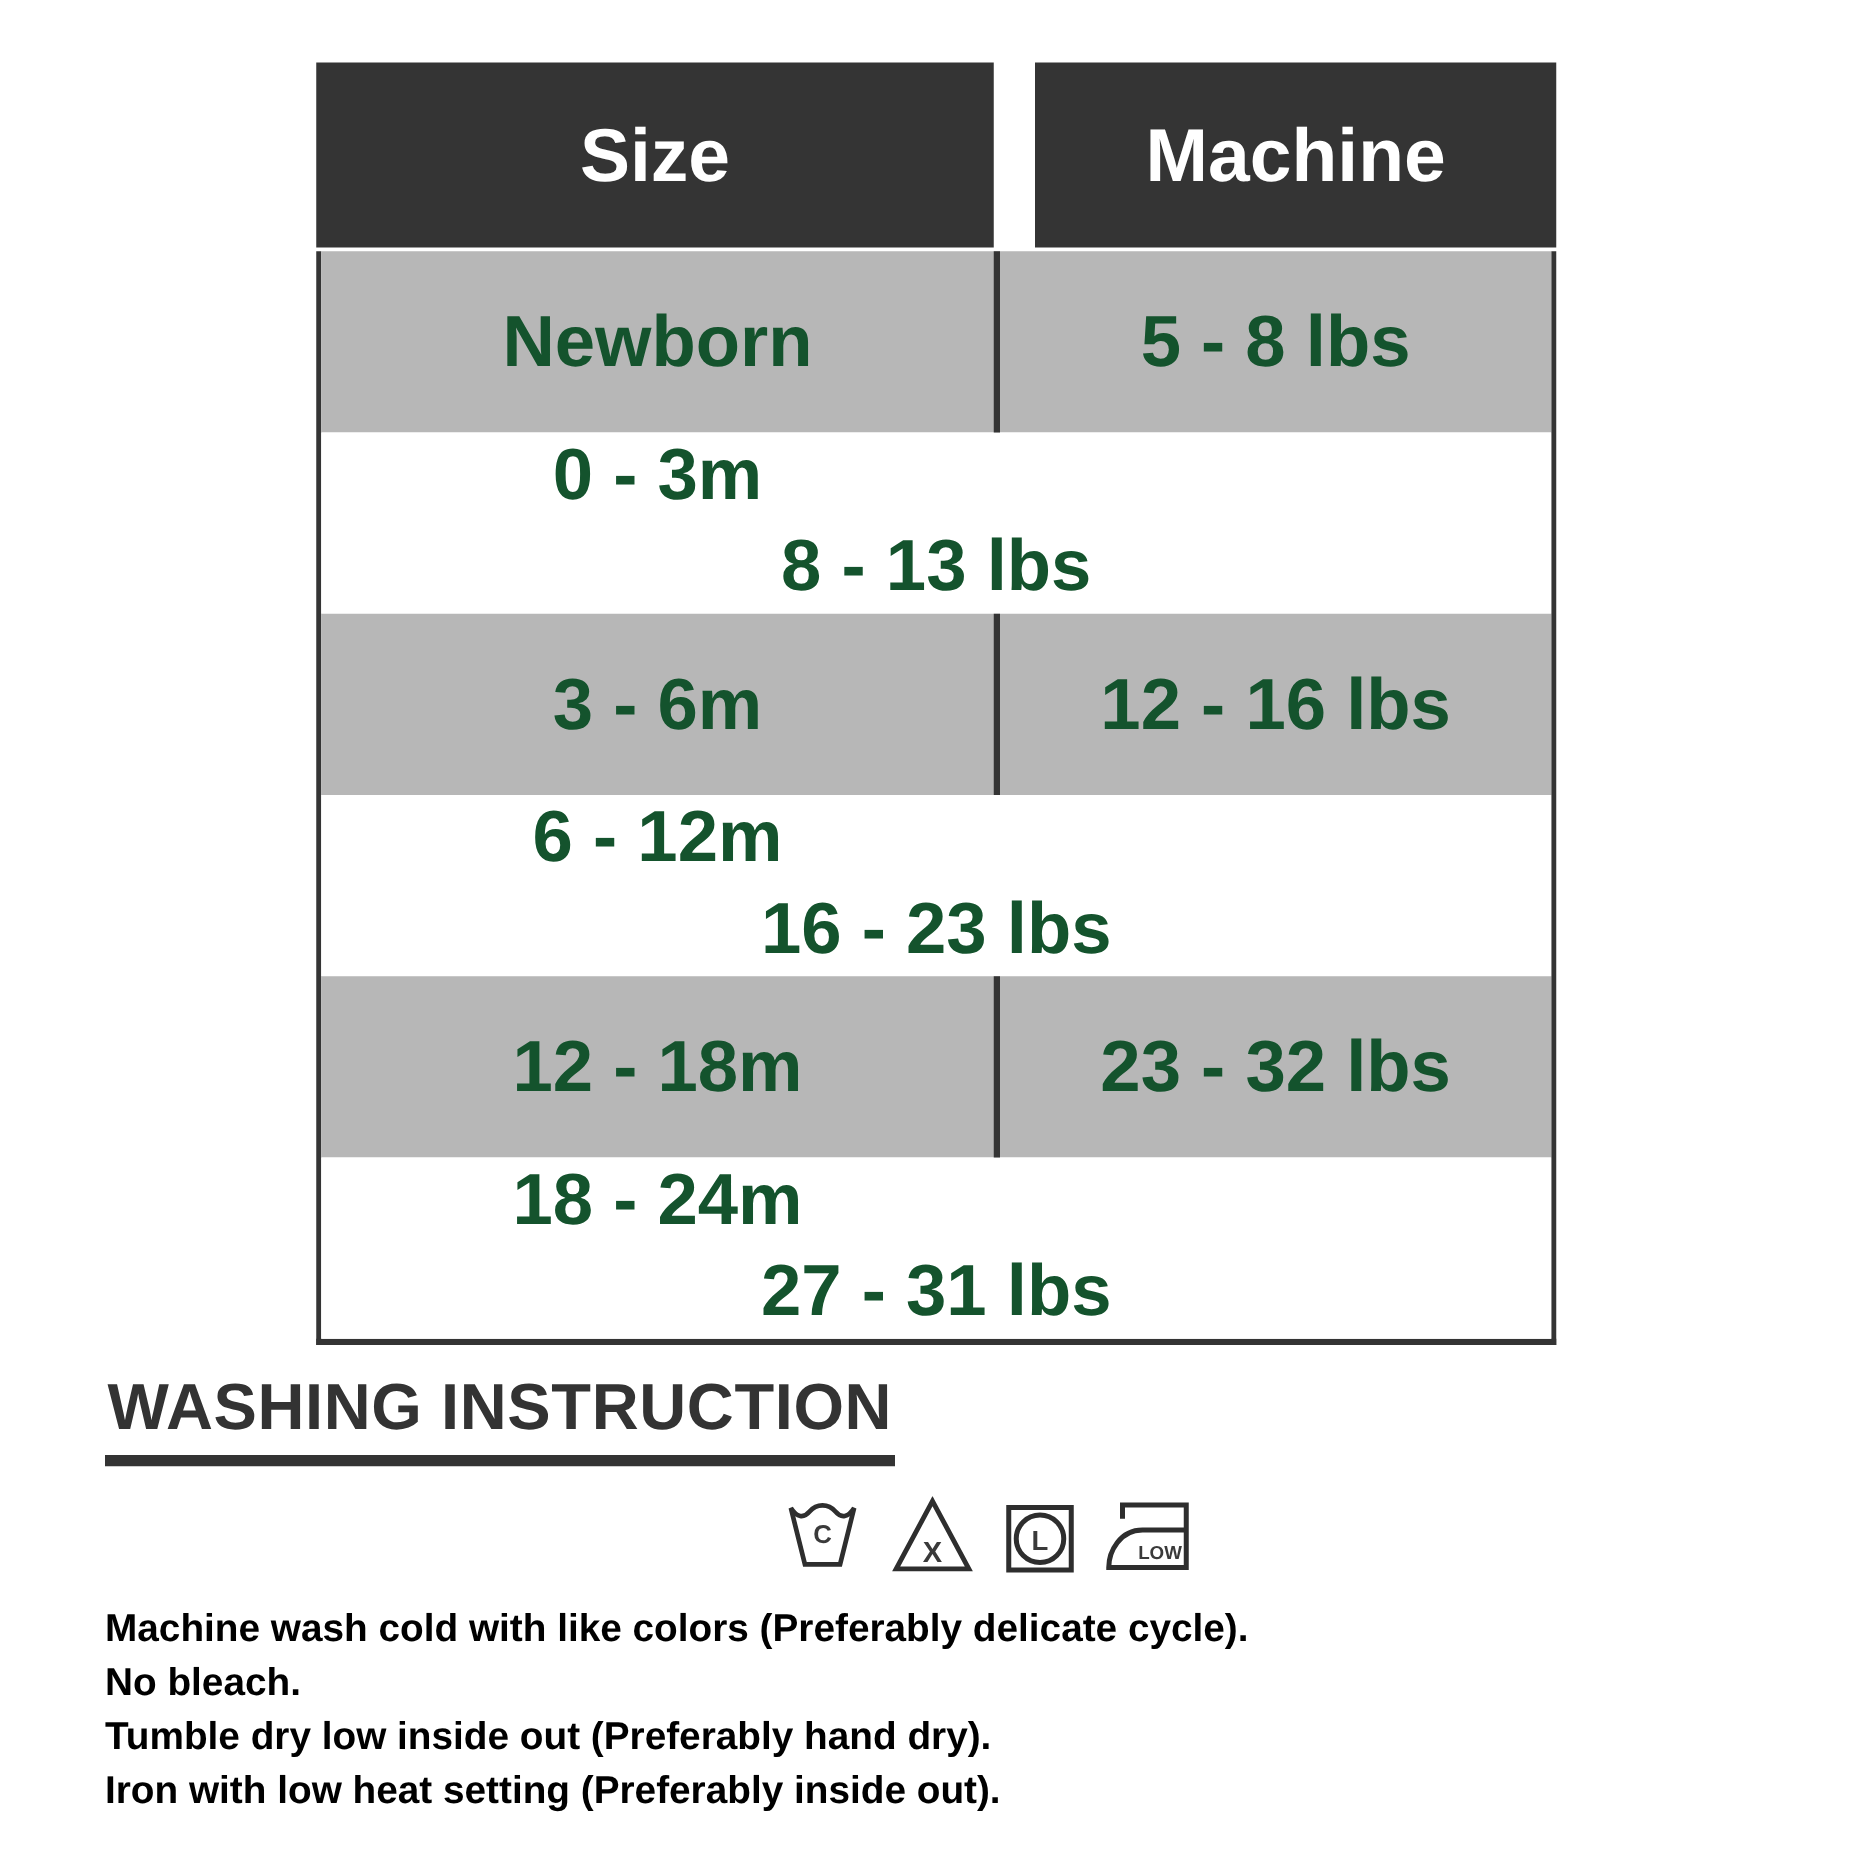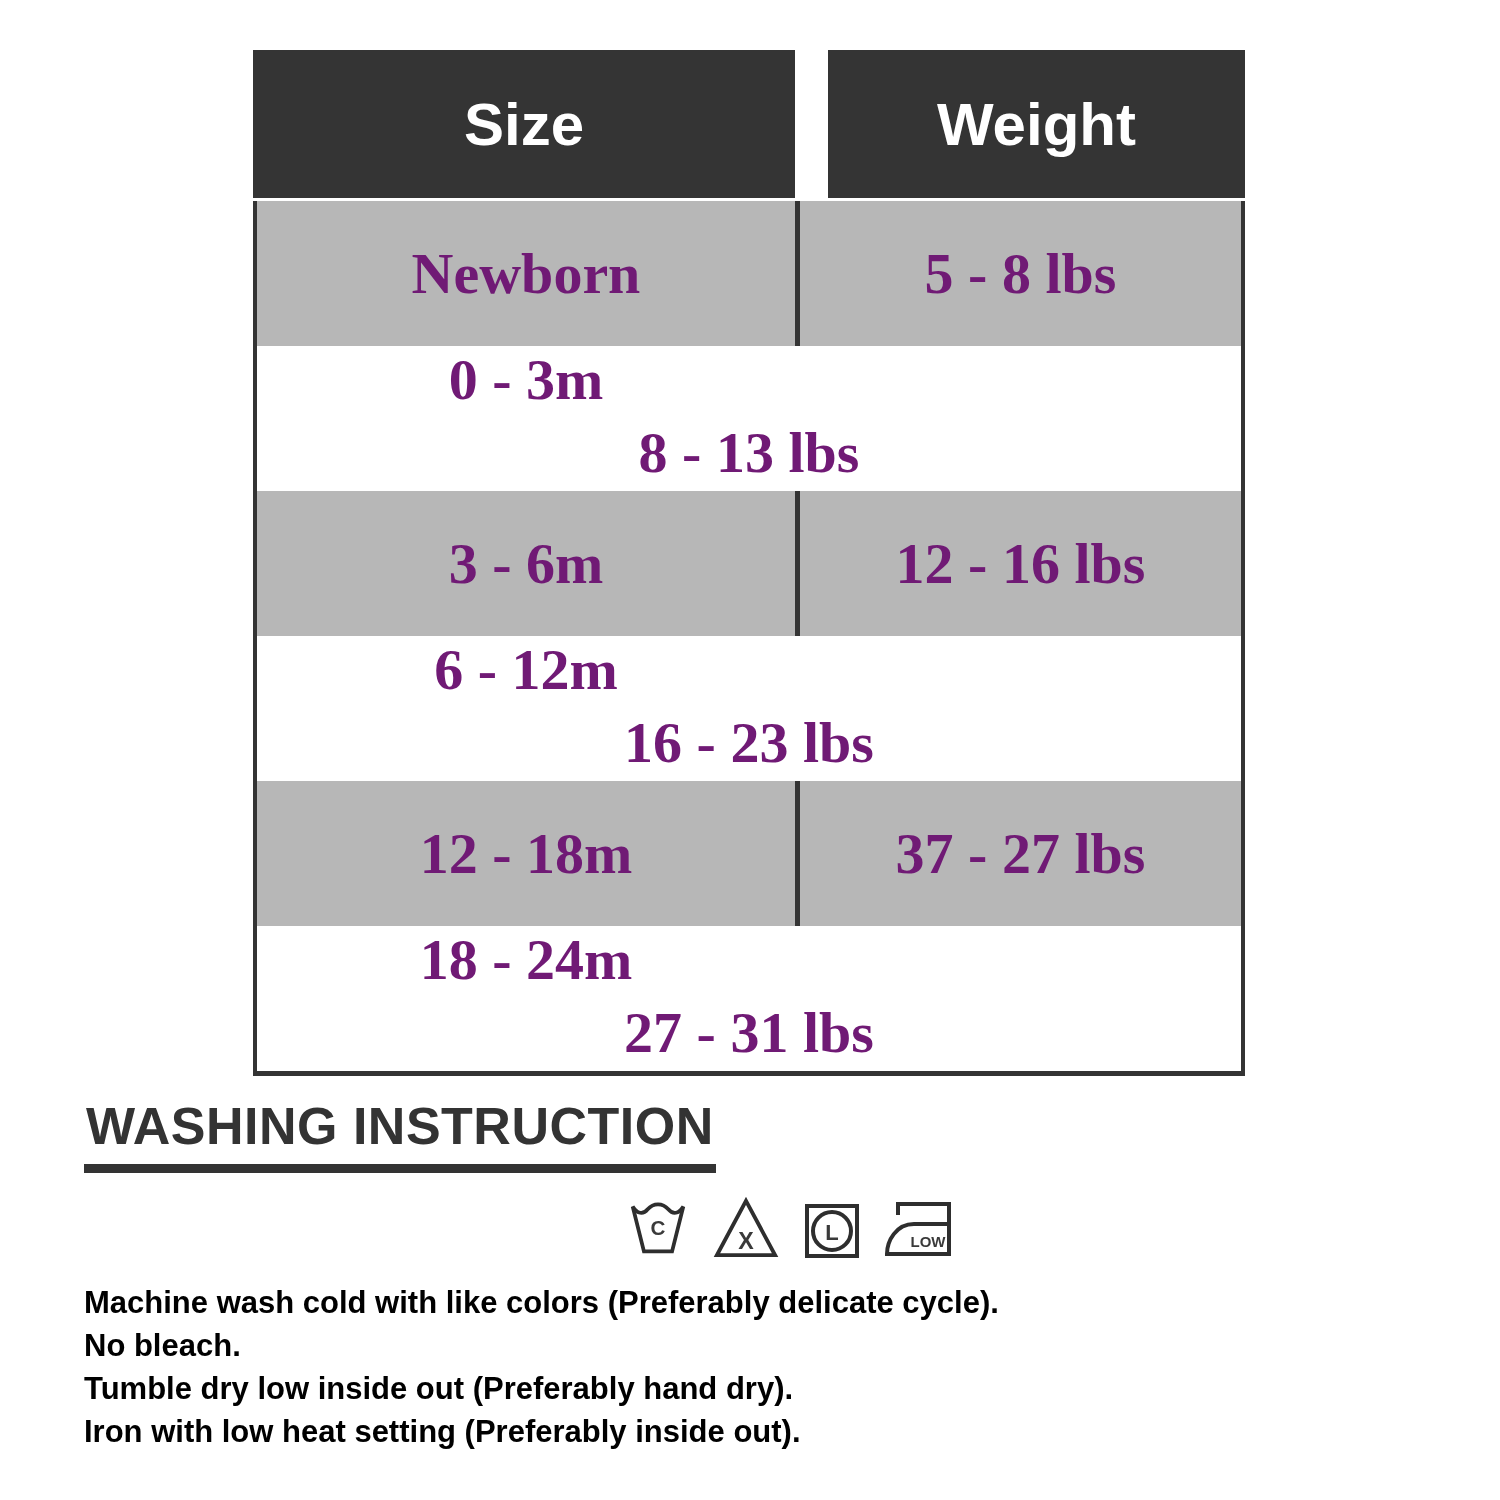--- a/index.html
+++ b/index.html
@@ -21,21 +21,21 @@
     margin-top:3px;
     border-left:4px solid #343434;
     border-right:4px solid #343434;
     border-bottom:5px solid #343434;
   }
   .tr { display:flex; height:145px; }
   .tr.alt { background:#b7b7b7; }
   .tr.plain { background:#ffffff;flex-direction:column; }
   .td {
     display:flex; align-items:center; justify-content:center;
-    font-size:58px; font-weight:700; color:#701a75;font-family:Liberation Serif, serif;
+    font-size:58px; font-weight:700; color:#14532d;
   }
   .td.size-cell { width:538px; }
   .td.weight-cell { flex:1; }
   .vdiv { width:5px; background:#343434; }
 
   
   .washing { position:absolute; left:84px; top:1098px; width:1416px; text-align:left; }
   .washing-heading {
     display:inline-block; font-size:52px; font-weight:700; color:#333333;
     letter-spacing:0.5px; line-height:1.1;
@@ -57,21 +57,21 @@
   }
 </style>
 </head>
 <body>
 
 <div class="canvas">
 
   <div class="size-table">
     <div class="thead">
       <div class="th size-col">Size</div>
-      <div class="th weight-col">Weight</div>
+      <div class="th weight-col">Machine</div>
     </div>
     <div class="tbody">
       <div class="tr alt">
         <div class="td size-cell">Newborn</div>
         <div class="vdiv"></div>
         <div class="td weight-cell">5 - 8 lbs</div>
       </div>
       <div class="tr plain">
         <div class="td size-cell">0 - 3m</div>
         <div class="vdiv"></div>
@@ -83,21 +83,21 @@
         <div class="td weight-cell">12 - 16 lbs</div>
       </div>
       <div class="tr plain">
         <div class="td size-cell">6 - 12m</div>
         <div class="vdiv"></div>
         <div class="td weight-cell">16 - 23 lbs</div>
       </div>
       <div class="tr alt">
         <div class="td size-cell">12 - 18m</div>
         <div class="vdiv"></div>
-        <div class="td weight-cell">37 - 27 lbs</div>
+        <div class="td weight-cell">23 - 32 lbs</div>
       </div>
       <div class="tr plain">
         <div class="td size-cell">18 - 24m</div>
         <div class="vdiv"></div>
         <div class="td weight-cell">27 - 31 lbs</div>
       </div>
     </div>
   </div>
 
   <div class="washing">

